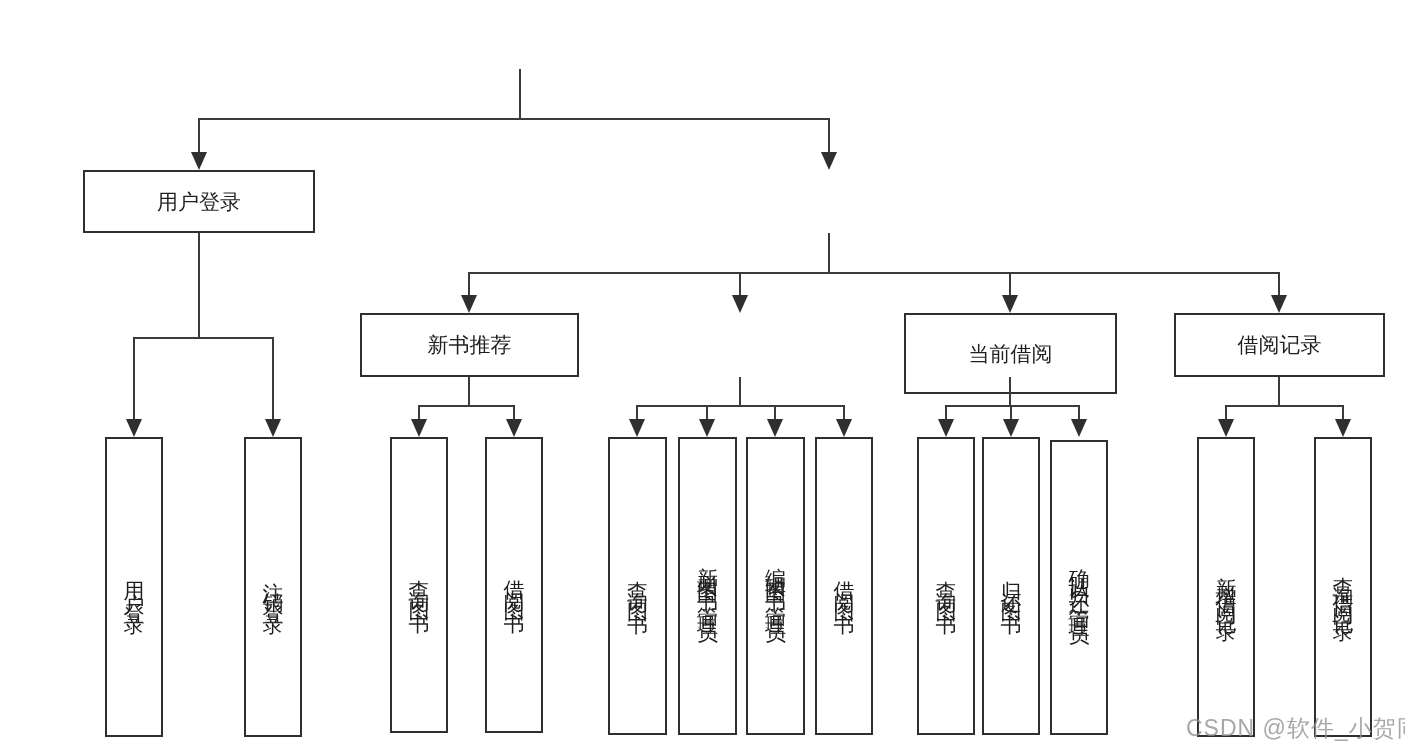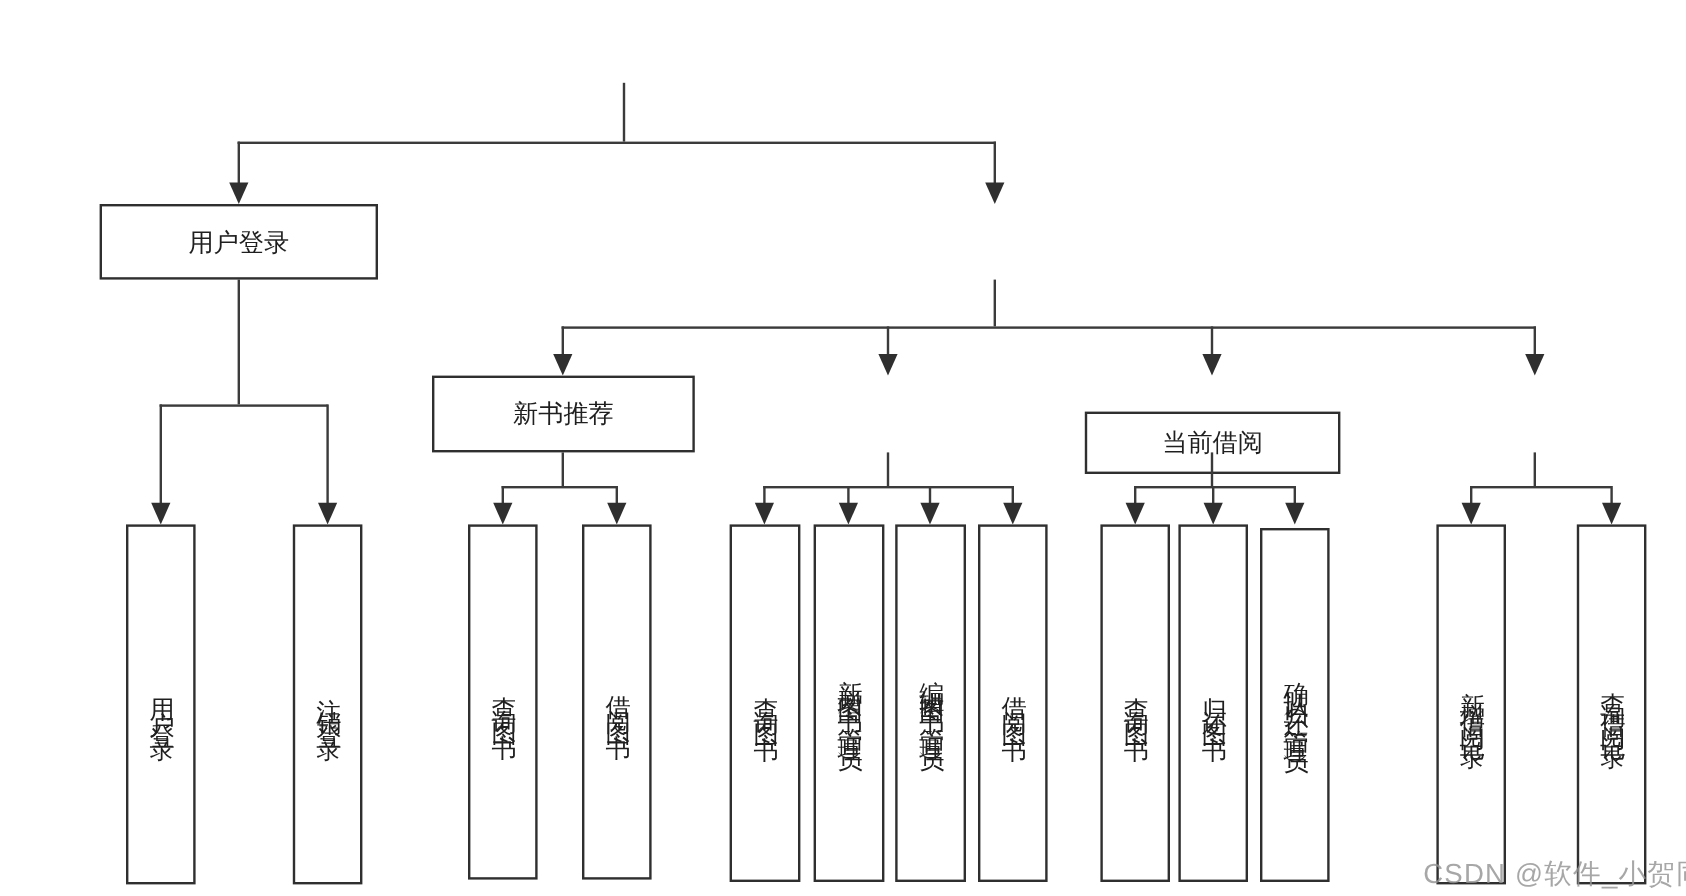--- a/index.html
+++ b/index.html
@@ -61,22 +61,25 @@
   <div class="vline" style="left:739px;top:272px;height:25px;"></div>
   <div class="arrow" style="left:732px;top:295px;"></div>
   <div class="vline" style="left:1009px;top:272px;height:25px;"></div>
   <div class="arrow" style="left:1002px;top:295px;"></div>
   <div class="vline" style="left:1278px;top:272px;height:25px;"></div>
   <div class="arrow" style="left:1271px;top:295px;"></div>
 
   <div class="box" style="left:360px;top:313px;width:219px;height:64px;">
     <span>新书推荐</span>
   </div>
-  <div class="box" style="left:904px;top:313px;width:213px;height:52px;margin-top:30px;">
+  <div class="box" style="left:904px;top:313px;width:213px;height:81px;">
     <span>当前借阅</span>
+  </div>
+  <div class="box" style="left:1174px;top:313px;width:211px;height:64px;">
+    <span>借阅记录</span>
   </div>
 
   <div class="vline" style="left:468px;top:377px;height:28px;"></div>
   <div class="hline" style="left:418px;top:405px;width:97px;"></div>
   <div class="vline" style="left:418px;top:405px;height:16px;"></div>
   <div class="arrow" style="left:411px;top:419px;"></div>
   <div class="vline" style="left:513px;top:405px;height:16px;"></div>
   <div class="arrow" style="left:506px;top:419px;"></div>
 
   <div class="vline" style="left:739px;top:377px;height:28px;"></div>

